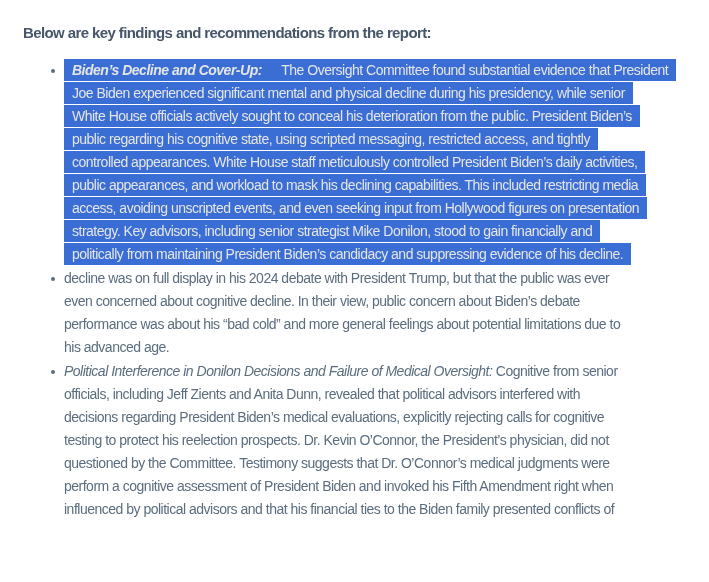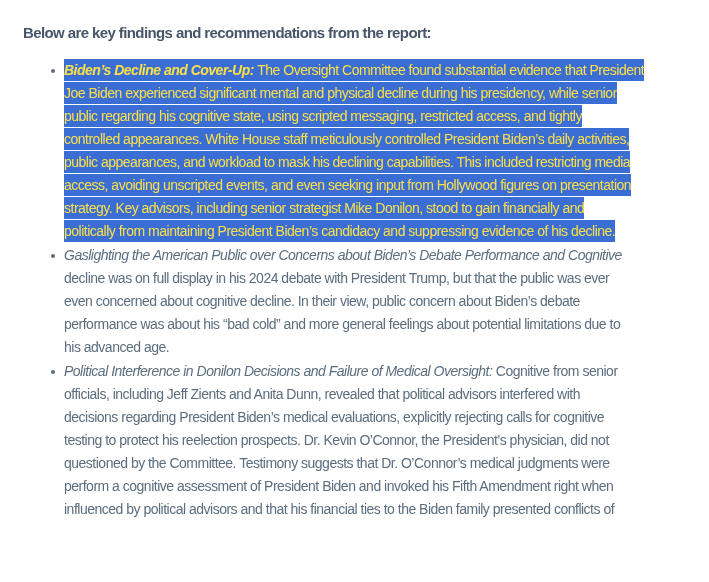--- a/index.html
+++ b/index.html
@@ -39,46 +39,46 @@
     line-height:23px;
     white-space:nowrap;
     font-size:14px;
     letter-spacing:-0.5px;
     color:#5b6d7e;
   }
   .em { font-style:italic; }
   .bullet.selected .em { font-weight:bold; }
   .bullet.selected .line > span {
     background:#3a6ed5;
-    color:#fde047;
-    padding:3px 0;
+    color:#e5e5e5;
+    padding:3px 8px;
   }
 </style>
 </head>
 <body>
 
 <h2 class="heading">Below are key findings and recommendations from the report:</h2>
 
 <div class="list">
 
   <div class="bullet selected">
     <span class="marker"></span>
     <div class="line"><span class="em">Biden’s Decline and Cover-Up: </span><span>The Oversight Committee found substantial evidence that President</span></div>
     <div class="line"><span>Joe Biden experienced significant mental and physical decline during his presidency, while senior</span></div>
+    <div class="line"><span>White House officials actively sought to conceal his deterioration from the public. President Biden’s</span></div>
     <div class="line"><span>public regarding his cognitive state, using scripted messaging, restricted access, and tightly</span></div>
     <div class="line"><span>controlled appearances. White House staff meticulously controlled President Biden’s daily activities,</span></div>
     <div class="line"><span>public appearances, and workload to mask his declining capabilities. This included restricting media</span></div>
     <div class="line"><span>access, avoiding unscripted events, and even seeking input from Hollywood figures on presentation</span></div>
     <div class="line"><span>strategy. Key advisors, including senior strategist Mike Donilon, stood to gain financially and</span></div>
     <div class="line"><span>politically from maintaining President Biden’s candidacy and suppressing evidence of his decline.</span></div>
   </div>
 
   <div class="bullet">
     <span class="marker"></span>
-    <div class="line"><span class="em">Gaslighting the American Public over Concerns about Biden’s Debate Performance and Cognitive</span><span></span></div>
     <div class="line"><span>decline was on full display in his 2024 debate with President Trump, but that the public was ever</span></div>
     <div class="line"><span>even concerned about cognitive decline. In their view, public concern about Biden’s debate</span></div>
     <div class="line"><span>performance was about his “bad cold” and more general feelings about potential limitations due to</span></div>
     <div class="line"><span>his advanced age.</span></div>
   </div>
 
   <div class="bullet">
     <span class="marker"></span>
     <div class="line"><span class="em">Political Interference in Donilon Decisions and Failure of Medical Oversight: </span><span>Cognitive from senior</span></div>
     <div class="line"><span>officials, including Jeff Zients and Anita Dunn, revealed that political advisors interfered with</span></div>

